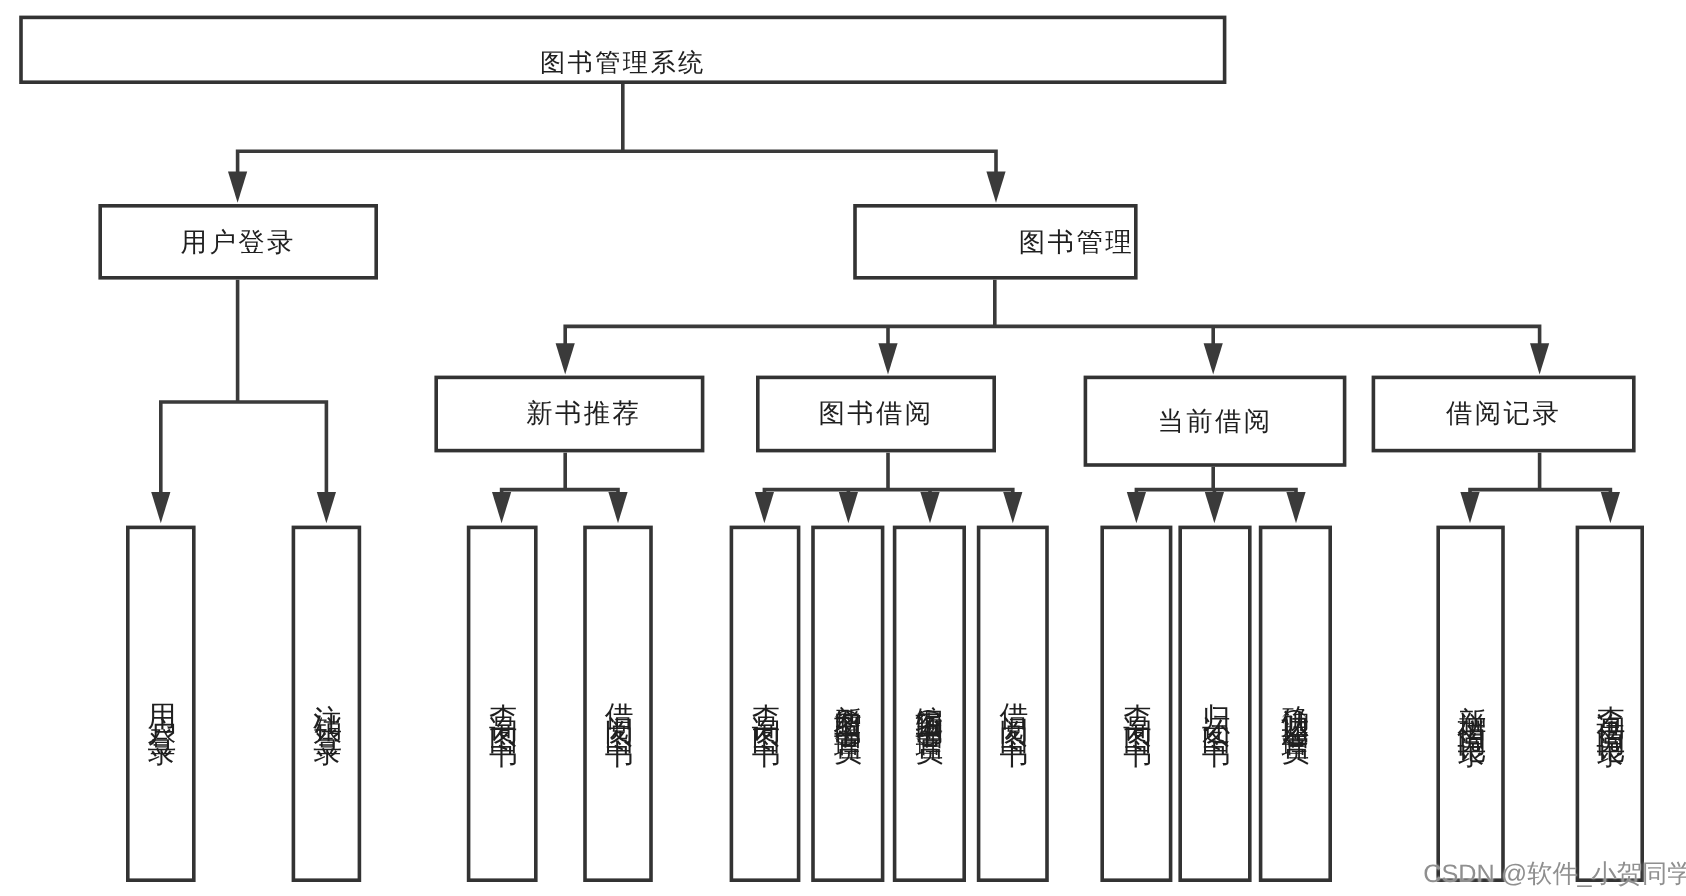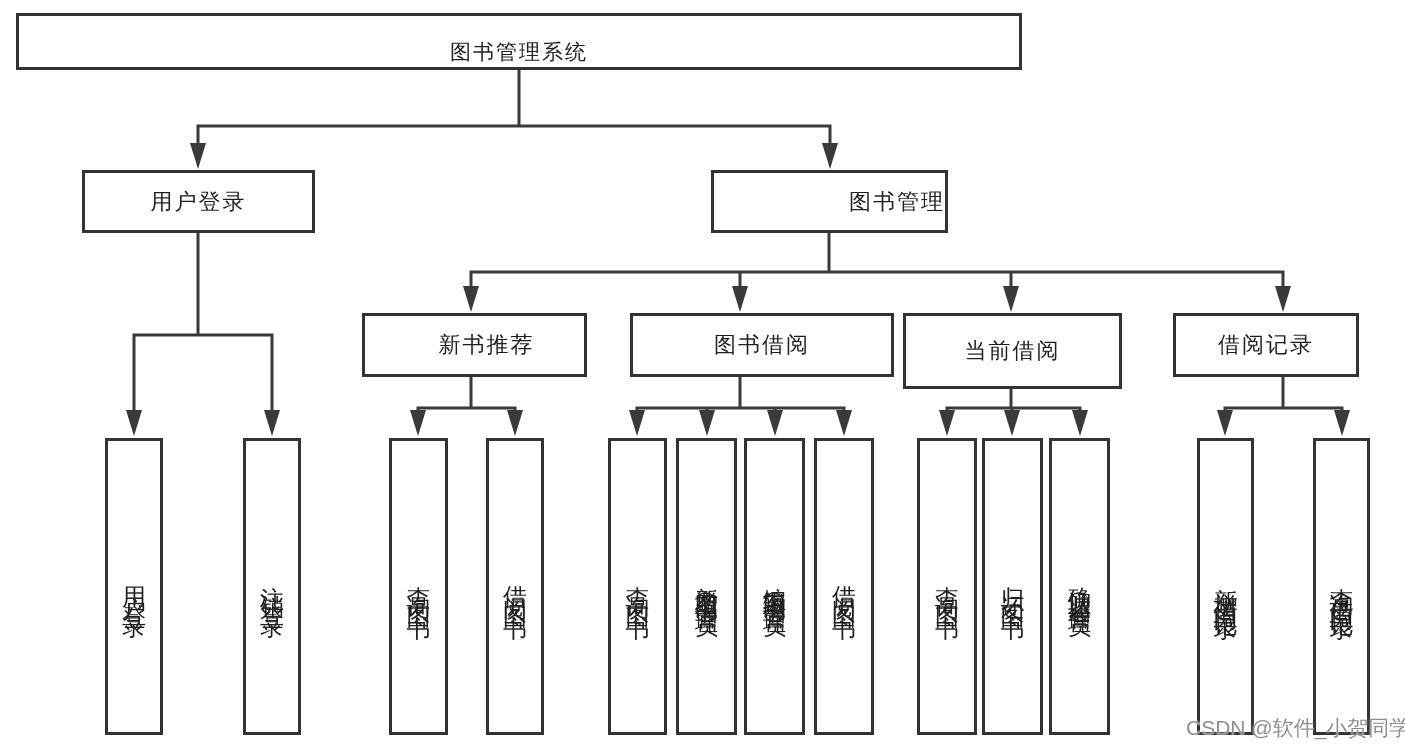--- a/index.html
+++ b/index.html
@@ -73,27 +73,27 @@
   <div class="node node-h" style="left:82px; top:170px; width:233px; height:63px;">
     <span>用户登录</span>
   </div>
   <div class="node node-h" style="left:711px; top:170px; width:237px; height:63px;justify-content:flex-end;">
     <span>图书管理</span>
   </div>
 
   <div class="node node-h" style="left:362px; top:313px; width:225px; height:64px;padding-left:24px;">
     <span>新书推荐</span>
   </div>
-  <div class="node node-h" style="left:630px; top:313px; width:264px; height:64px;">
+  <div class="node node-h" style="left:630px; top:313px; width:200px; height:64px;">
     <span>图书借阅</span>
   </div>
   <div class="node node-h" style="left:903px; top:313px; width:219px; height:76px;">
     <span>当前借阅</span>
   </div>
-  <div class="node node-h" style="left:1173px; top:313px; width:186px; height:64px;">
+  <div class="node node-h" style="left:1143px; top:313px; width:220px; height:64px;">
     <span>借阅记录</span>
   </div>
 
   <div class="node leaf ls4" style="left:105px; top:438px; width:58px; height:297px;">
     <span>用户登录</span>
   </div>
   <div class="node leaf ls4" style="left:243px; top:438px; width:58px; height:297px;">
     <span>注销登录</span>
   </div>
 

